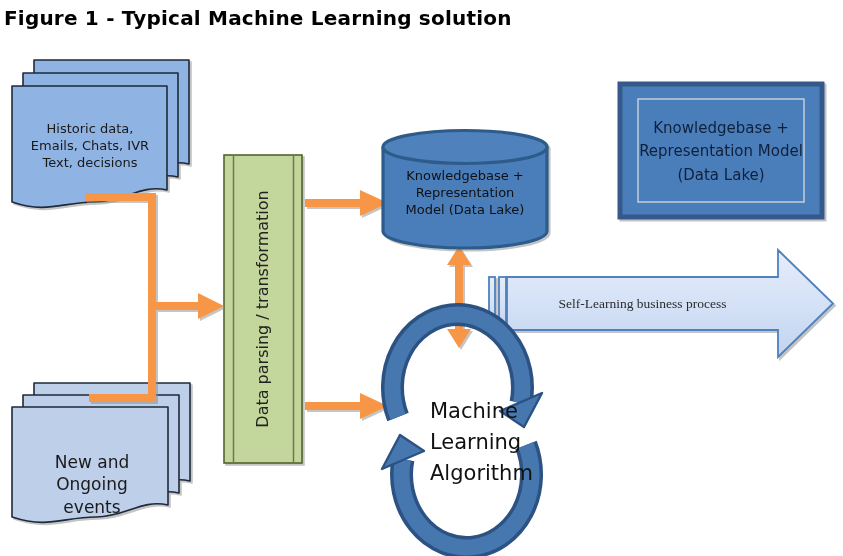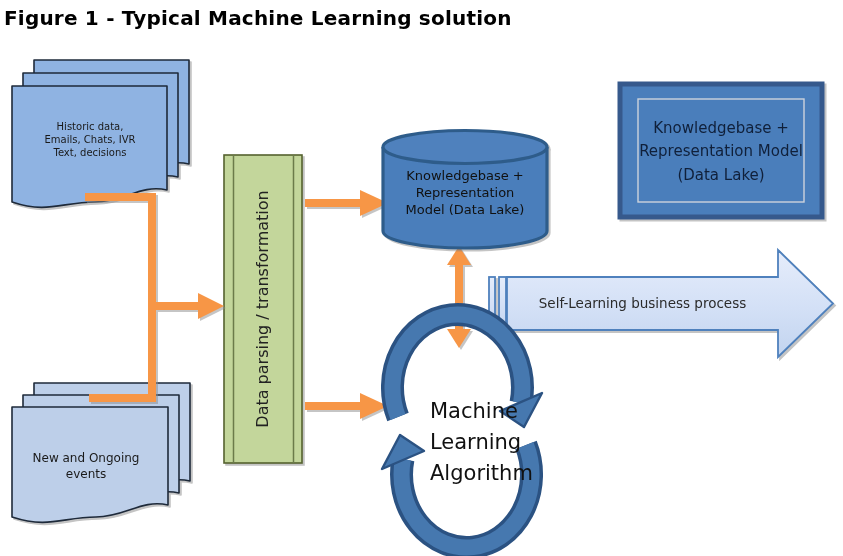--- a/index.html
+++ b/index.html
@@ -11,29 +11,29 @@
   #diagram-svg{position:absolute;left:0;top:0;z-index:1;}
   .label{
     position:absolute;z-index:5;white-space:pre-line;color:#1a1a1a;
     text-align:center;line-height:1.32;
   }
   #page-title{
     position:absolute;left:4px;top:6px;z-index:5;
     font-size:20px;font-weight:bold;color:#000;white-space:nowrap;
     letter-spacing:0.2px;
   }
-  #historic-label{left:20px;top:120px;width:140px;font-size:10px;}
-  #events-label{left:15px;top:451px;width:142px;font-size:12px;}
+  #historic-label{left:20px;top:120px;width:140px;font-size:13px;}
+  #events-label{left:21px;top:451px;width:142px;font-size:17px;}
   #parser-label{
     left:103px;top:298px;width:320px;height:22px;
     transform:rotate(-90deg);font-size:16px;color:#222;
   }
   #cylinder-label{left:394px;top:167px;width:142px;font-size:13px;color:#111;}
   #kbbox-label{left:629px;top:117px;width:184px;font-size:15px;line-height:1.55;color:#10203a;}
-  #process-label{left:515px;top:295px;width:255px;font-size:13.5px;color:#2b2b2b;}
+  #process-label{left:515px;top:295px;width:255px;font-size:13.5px;color:#2b2b2b;font-family:Liberation Serif, serif;}
   #ml-label{left:430px;top:396px;width:100px;font-size:21px;text-align:left;line-height:1.48;color:#111;}
   .soft-shadow{filter:drop-shadow(2.5px 2.5px 0.5px rgba(125,125,125,0.45));}
   .orange-shadow{filter:drop-shadow(2.5px 2.5px 0px rgba(140,140,140,0.5));}
 </style>
 </head>
 <body>
 
 <div id="canvas">
 
   <div id="page-title">Figure 1 - Typical Machine Learning solution</div>

